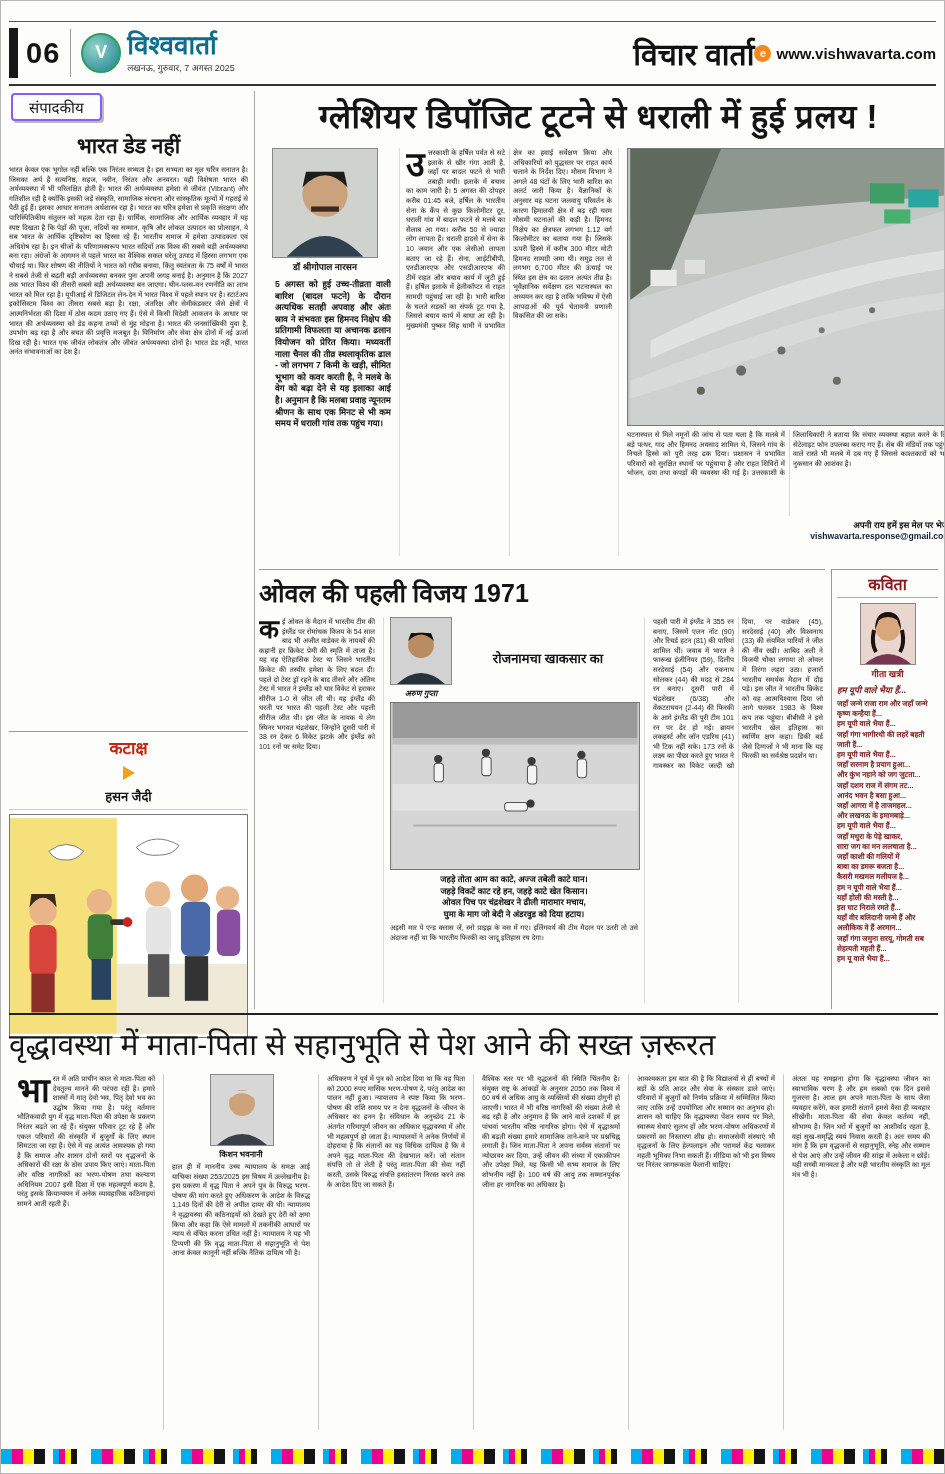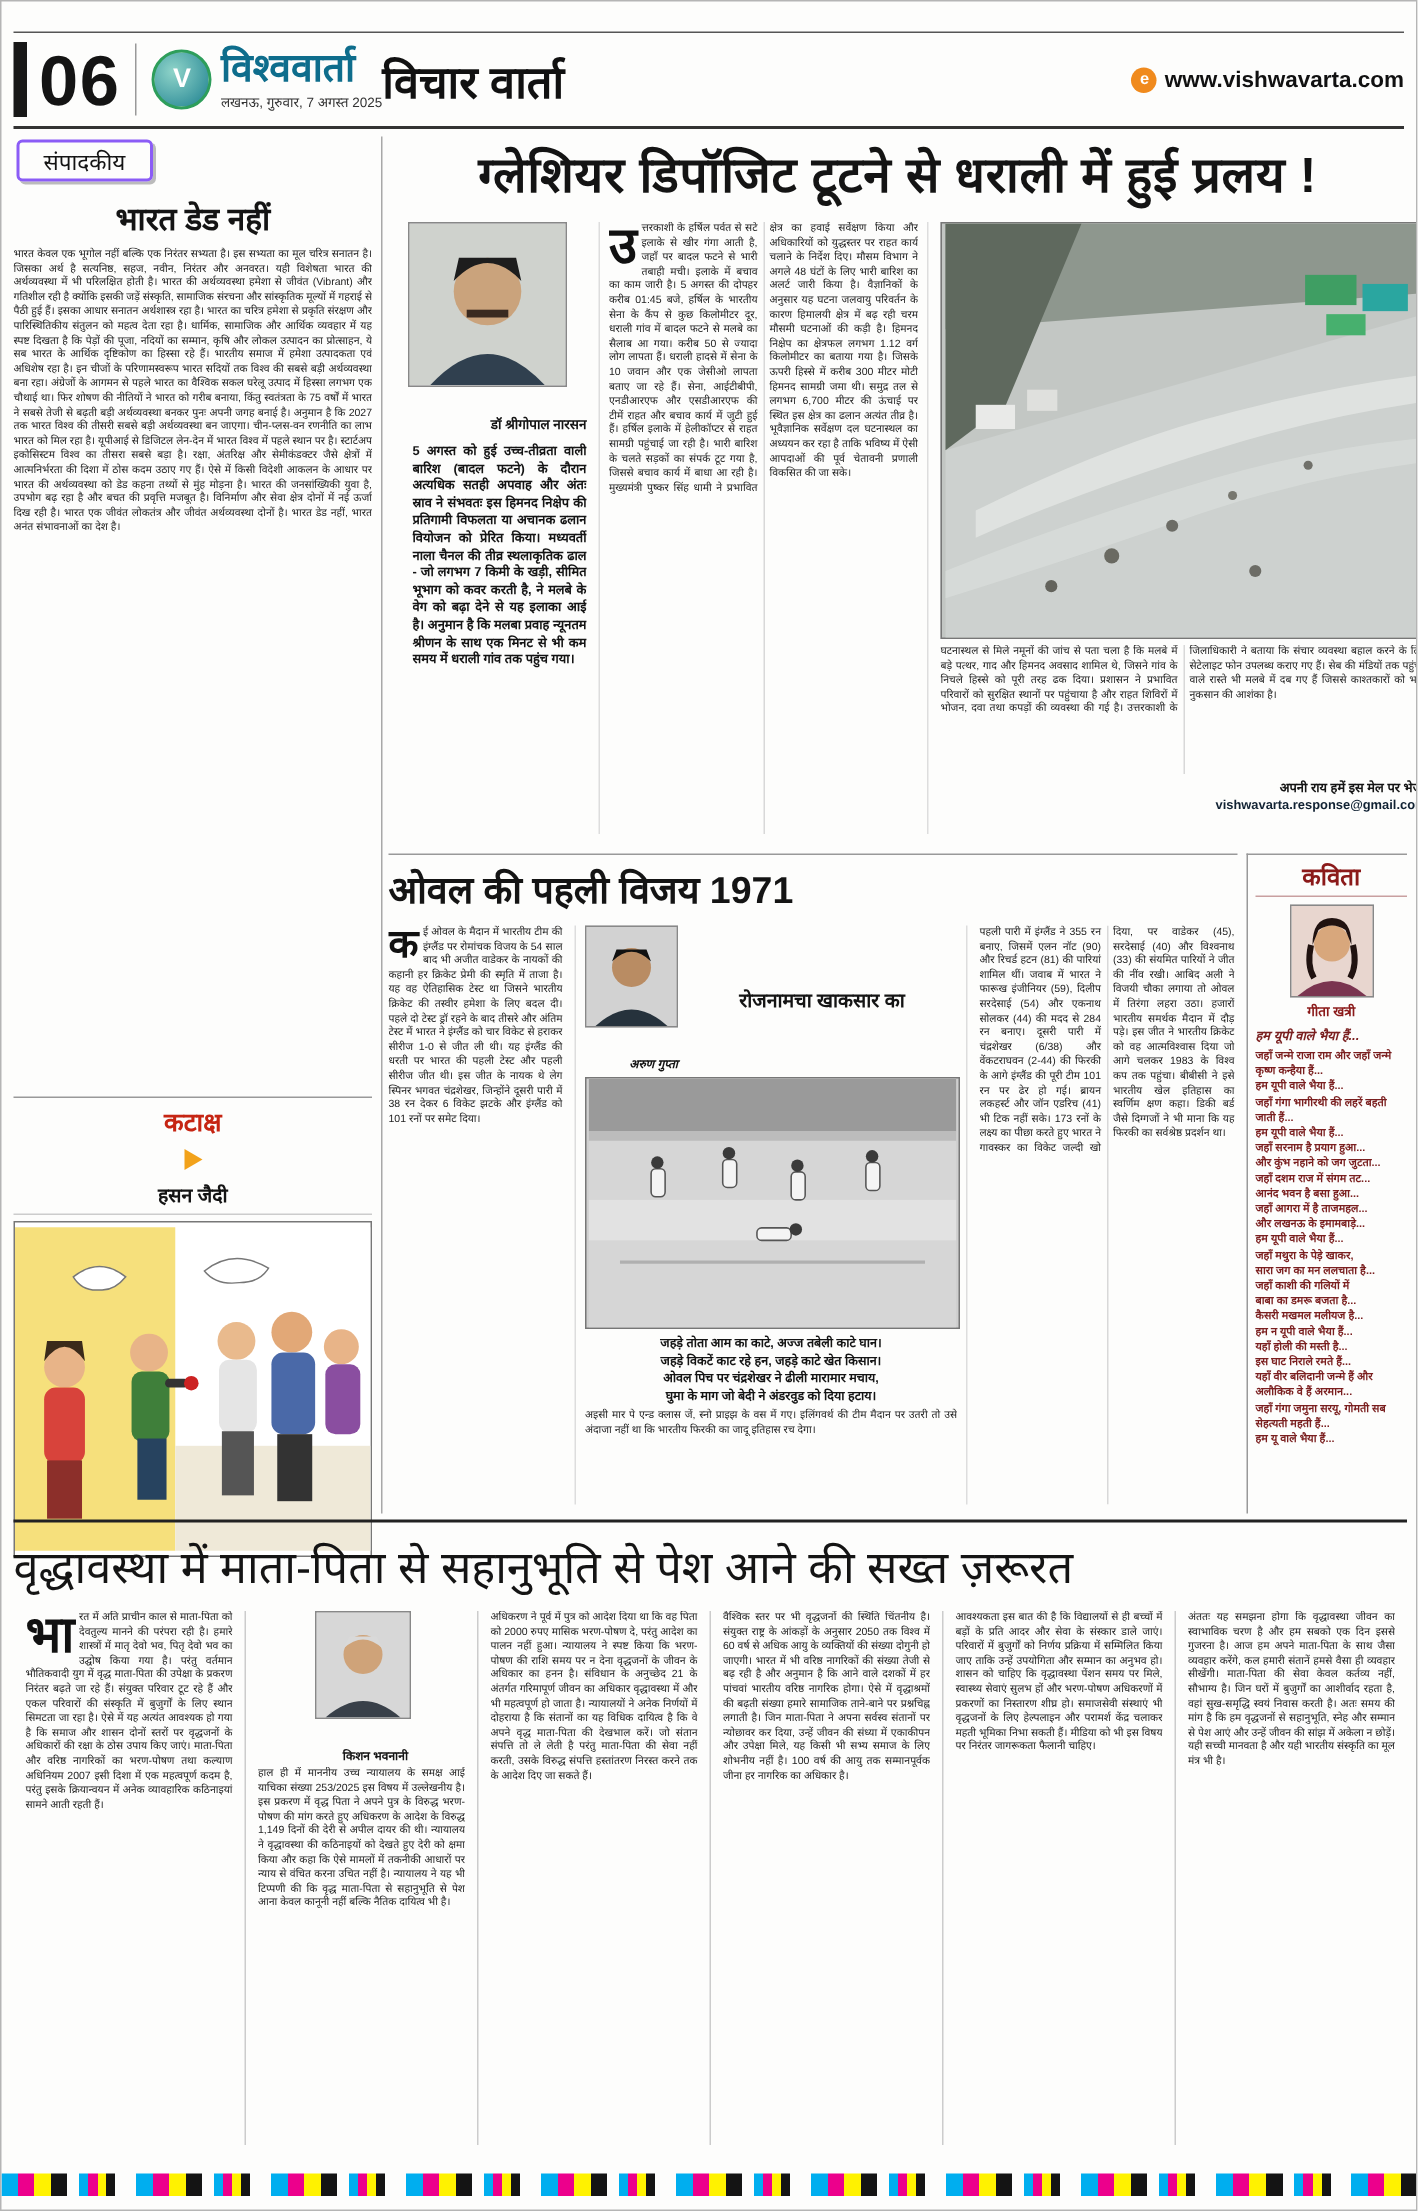--- a/index.html
+++ b/index.html
@@ -3,40 +3,40 @@
 <meta charset="utf-8">
 <style>
   html,body{margin:0;padding:0;background:#e9e9e9;}
   .page{position:relative;width:945px;height:1474px;background:#fdfdfc;margin:0 auto;
         font-family:"Liberation Sans","DejaVu Sans",sans-serif;color:#141414;overflow:hidden;
         border:1px solid #b5b5b5;box-sizing:border-box;}
   
   .masthead{position:absolute;left:8px;top:20px;right:8px;height:62px;display:flex;align-items:center;
             border-top:1px solid #555;border-bottom:2px solid #333;}
   .pageno-bar{width:9px;height:50px;background:#181818;margin-right:8px;}
-  .pageno{font-size:47px;font-weight:bold;line-height:1;letter-spacing:1px;}
+  .pageno{font-size:29px;font-weight:bold;line-height:1;letter-spacing:1px;}
   .mast-div{width:1px;height:48px;background:#999;margin:0 10px;}
   .brand-wrap{display:flex;align-items:center;gap:6px;}
   .brand-icon{width:36px;height:36px;border-radius:50%;background:radial-gradient(circle at 35% 35%,#8fd4c9,#1c7f8f);
               display:flex;align-items:center;justify-content:center;color:#fff;font-weight:bold;font-size:18px;
               border:2px solid #2e9e5b;}
   .brand-text{display:flex;flex-direction:column;}
   .brand-name{color:#0e6d8c;font-size:26px;font-weight:bold;line-height:1.05;}
   .dateline{font-size:9px;color:#333;margin-top:2px;}
-  .section-title{flex:1;text-align:left;font-size:30px;font-weight:bold;color:#111;}
+  .section-title{flex:1;text-align:right;font-size:30px;font-weight:bold;color:#111;}
   .site-wrap{display:flex;align-items:center;gap:5px;}
   .site-icon{width:17px;height:17px;border-radius:50%;background:#f08a1d;color:#fff;font-size:11px;font-weight:bold;
              display:flex;align-items:center;justify-content:center;}
   .site-url{font-size:15px;font-weight:bold;color:#111;}
   
   .dense{font-size:7px;line-height:9.6px;text-align:justify;color:#222;overflow:hidden;}
   .dropcap{float:left;font-size:26px;line-height:24px;font-weight:bold;padding:0 3px 0 0;color:#111;}
   .dropcap.big{font-size:34px;line-height:32px;}
   .cols2{columns:2;column-gap:8px;column-rule:1px solid #d8d8d8;}
-  .caption{font-size:9px;font-weight:bold;text-align:right;margin-top:18px;}
+  .caption{font-size:9px;font-weight:bold;text-align:center;margin-top:2px;}
   .headshot{border:1px solid #888;background:#d9d9d9;display:block;margin:0 auto;}
   
   .left-col{position:absolute;left:8px;top:90px;width:246px;height:918px;border-right:1px solid #a8a8a8;
             padding-right:6px;box-sizing:border-box;}
   .edit-label{display:inline-block;border:2px solid #8b5cf6;border-radius:4px;padding:2px 16px;font-size:15px;
               font-weight:normal;margin:2px 0 6px 2px;box-shadow:2px 2px 0 #bbb;}
   .edit-headline{text-align:center;font-size:21px;font-weight:bold;margin:4px 0 6px;}
   .edit-body{height:560px;}
   .kataksh-head{display:flex;align-items:center;gap:7px;border-top:1px solid #999;border-bottom:1px solid #ccc;
                 margin-top:6px;padding:4px 2px;flex-direction:column;}

